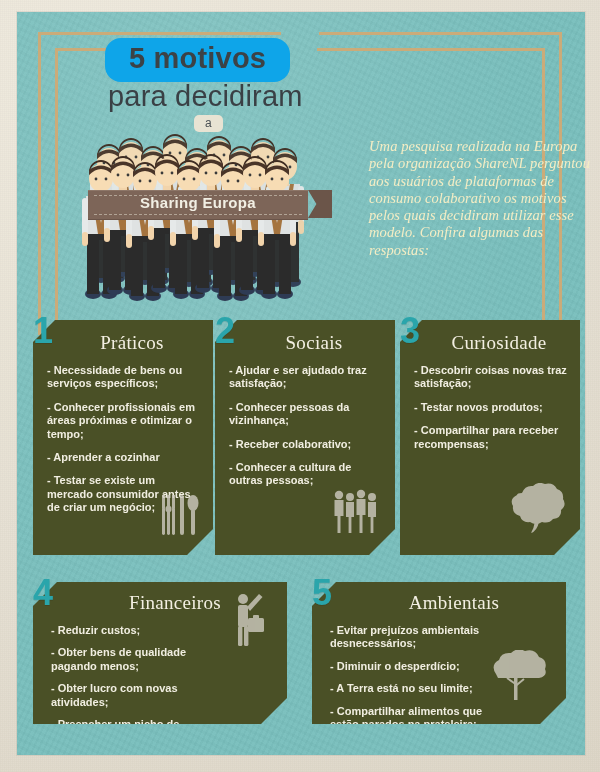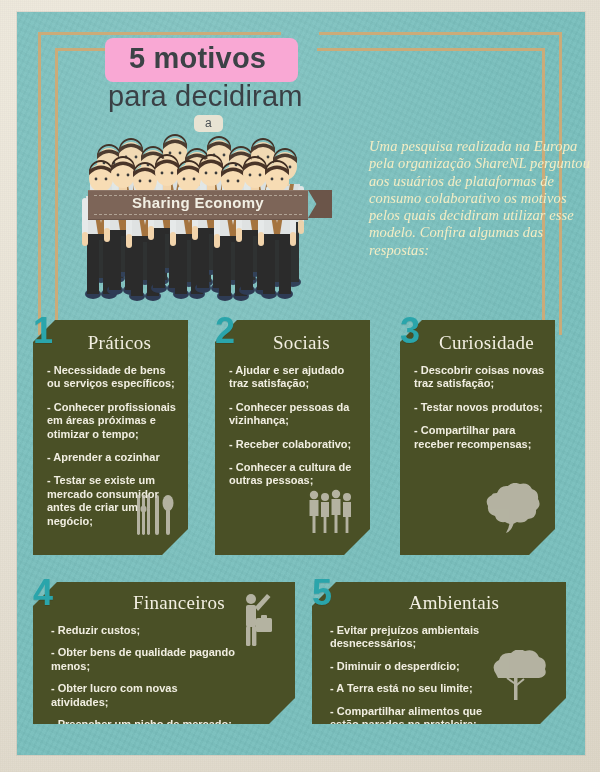--- a/index.html
+++ b/index.html
@@ -30,22 +30,22 @@
   .bracket{position:absolute;border-style:solid;border-color:#cbab79;}
   .bk-tl-1{left:38px;top:32px;width:240px;height:300px;border-width:3px 0 0 3px;}
   .bk-tl-2{left:55px;top:48px;width:225px;height:284px;border-width:3px 0 0 3px;}
   .bk-tr-1{right:38px;top:32px;width:240px;height:300px;border-width:3px 3px 0 0;}
   .bk-tr-2{right:55px;top:48px;width:225px;height:284px;border-width:3px 3px 0 0;}
 
   
   .header{position:absolute;left:0;top:0;width:600px;height:310px;}
   .title-1-wrap{position:absolute;left:105px;top:38px;}
   .title-1{
-    display:inline-block;background:#f9a8d4;border-radius:8px;
-    padding:6px 32px 9px 24px;color:#3c4246;
+    display:inline-block;background:#0ea5e9;border-radius:16px;
+    padding:6px 24px 9px 24px;color:#3c4246;
     font-size:29px;font-weight:700;letter-spacing:.2px;line-height:1;
   }
   .title-2{
     position:absolute;left:108px;top:82px;color:#3a4045;
     font-size:29px;font-weight:400;letter-spacing:.2px;line-height:1;
   }
   .title-a-wrap{position:absolute;left:194px;top:113px;}
   .title-a{
     display:inline-block;background:#e8e3d3;border-radius:5px;
     padding:2px 11px 3px 11px;color:#4a5054;font-size:12px;line-height:1;
@@ -72,29 +72,29 @@
     color:#f4edc4;font-family:"Liberation Serif", serif;font-style:italic;
     font-size:14.5px;line-height:1.19;letter-spacing:.1px;margin-left:28px;
   }
 
   
   .card{
     position:absolute;background:#4a5026;
     box-shadow:0 1px 2px rgba(0,0,0,.18);
   }
   .card.small{
-    width:155px;height:235px;
+    width:180px;height:235px;
     clip-path:polygon(22px 0, 100% 0, 100% calc(100% - 26px), calc(100% - 26px) 100%, 0 100%, 0 22px);
   }
   .card.wide{
     width:254px;height:142px;
     clip-path:polygon(24px 0, 100% 0, 100% calc(100% - 26px), calc(100% - 26px) 100%, 0 100%, 0 24px);
   }
   .c1{left:33px;top:320px;} .c2{left:215px;top:320px;} .c3{left:400px;top:320px;}
-  .c4{left:33px;top:582px;padding-left:8px;} .c5{left:312px;top:582px;}
+  .c4{left:33px;top:582px;} .c5{left:312px;top:582px;}
 
   .card-num{
     position:absolute;color:#2aa5ab;font-size:36px;font-weight:700;
     line-height:1;z-index:3;text-shadow:0 1px 0 rgba(0,0,0,.10);
   }
   .n1{left:33px;top:313px;} .n2{left:215px;top:313px;} .n3{left:400px;top:313px;}
   .n4{left:33px;top:575px;} .n5{left:312px;top:575px;}
 
   .card-title{
     position:absolute;left:0;right:0;text-align:center;
@@ -179,21 +179,21 @@
         <use href="#pp" x="88" y="30"></use>
         <use href="#pp" x="110" y="24"></use>
         <use href="#pp" x="132" y="32"></use>
         <use href="#pp" x="154" y="26"></use>
         <use href="#pp" x="176" y="30"></use>
       </g>
     </svg>
   </div>
 
   <div class="ribbon">
-    <div class="ribbon-label">Sharing Economy</div>
+    <div class="ribbon-label">Sharing Europa</div>
   </div>
   <div class="ribbon-tail"></div>
 
   <div class="intro">Uma pesquisa realizada na Europa pela organização ShareNL perguntou aos usuários de plataformas de consumo colaborativo os motivos pelos quais decidiram utilizar esse modelo. Confira algumas das respostas:</div>
 </div>
 
 <div class="card small c1">
   <div class="card-title">Práticos</div>
   <div class="bullets">
     <div class="bullet">- Necessidade de bens ou serviços específicos;</div>

